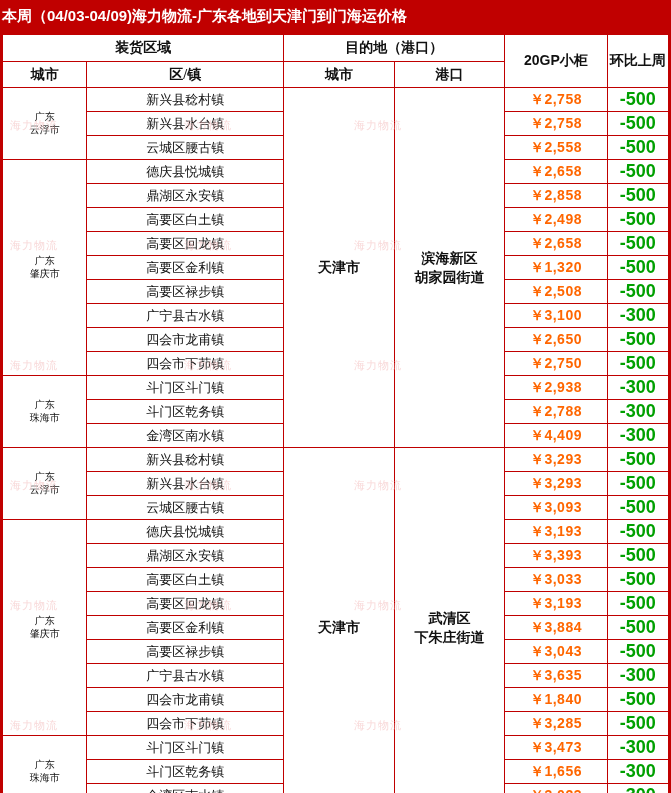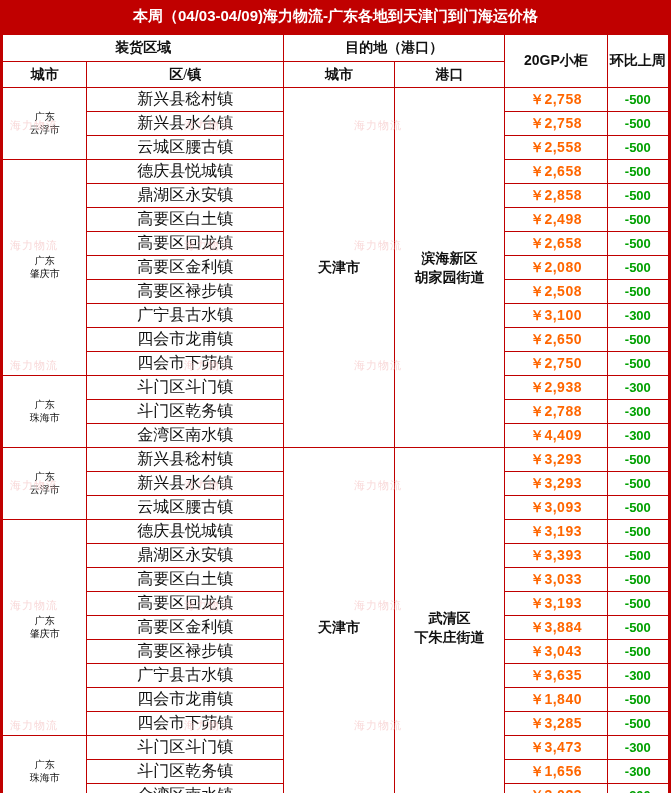--- a/index.html
+++ b/index.html
@@ -14,21 +14,20 @@
     border:2px solid #c00000;
     border-top:none;
     background:#fff;
     position:relative;
   }
   .title-bar{
     background:#c00000;
     color:#ffffff;
     font-size:15px;
     font-weight:bold;
-    text-align:center;
     padding:7px 0 8px 0;
     letter-spacing:0px;
   }
   table{
     border-collapse:collapse;
     width:100%;
     table-layout:fixed;
   }
   td,th{
     border:1px solid #c00000;
@@ -56,32 +55,32 @@
     font-weight:normal;
     font-size:10px;
     line-height:1.25;
   }
   .dest-cell{
     font-weight:bold;
     font-size:14px;
     line-height:1.3;
   }
   .area-cell{
-    font-size:16px;
+    font-size:13px;
   }
   .price{
     color:#ff6600;
     font-weight:bold;
     font-size:14px;
     letter-spacing:0.5px;
   }
   .delta{
     color:#00a000;
     font-weight:bold;
-    font-size:13px;
+    font-size:18px;
   }
   col.c1{width:84px;}
   col.c2{width:196px;}
   col.c3{width:110px;}
   col.c4{width:110px;}
   col.c5{width:102px;}
   col.c6{width:61px;}
   
   .wm{
     position:absolute;
@@ -157,21 +156,21 @@
           <td class="price">￥2,498</td>
           <td class="delta">-500</td>
         </tr>
         <tr>
           <td class="area-cell">高要区回龙镇</td>
           <td class="price">￥2,658</td>
           <td class="delta">-500</td>
         </tr>
         <tr>
           <td class="area-cell">高要区金利镇</td>
-          <td class="price">￥2,080</td>
+          <td class="price">￥1,320</td>
           <td class="delta">-500</td>
         </tr>
         <tr>
           <td class="area-cell">高要区禄步镇</td>
           <td class="price">￥2,508</td>
           <td class="delta">-500</td>
         </tr>
         <tr>
           <td class="area-cell">广宁县古水镇</td>
           <td class="price">￥3,100</td>

